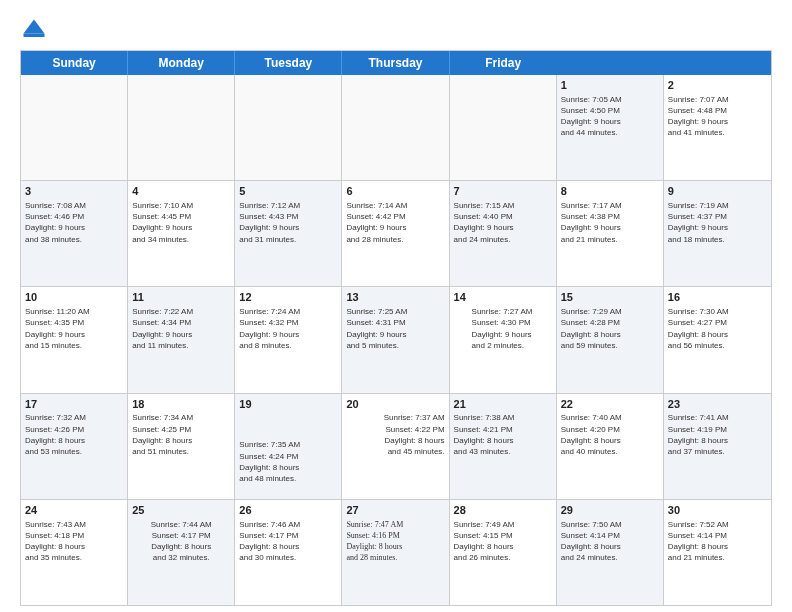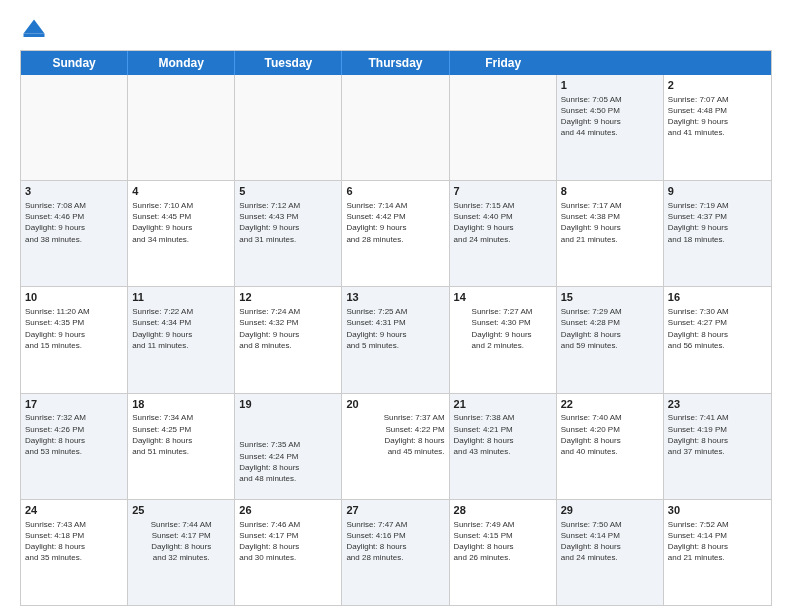--- a/index.html
+++ b/index.html
@@ -347,21 +347,21 @@
           </div>
           <div class="cal-cell">
             <div class="day-num">26</div>
             <div class="cell-text" style="white-space: pre-line;">Sunrise: 7:46 AM
 Sunset: 4:17 PM
 Daylight: 8 hours
 and 30 minutes.</div>
           </div>
           <div class="cal-cell shaded">
             <div class="day-num">27</div>
-            <div class="cell-text" style="white-space: pre-line;">Sunrise: 7:47 AM
+            <div class="cell-text" style="white-space: pre-line; font-family: Liberation Serif, serif;">Sunrise: 7:47 AM
 Sunset: 4:16 PM
 Daylight: 8 hours
 and 28 minutes.</div>
           </div>
           <div class="cal-cell">
             <div class="day-num">28</div>
             <div class="cell-text" style="white-space: pre-line;">Sunrise: 7:49 AM
 Sunset: 4:15 PM
 Daylight: 8 hours
 and 26 minutes.</div>

